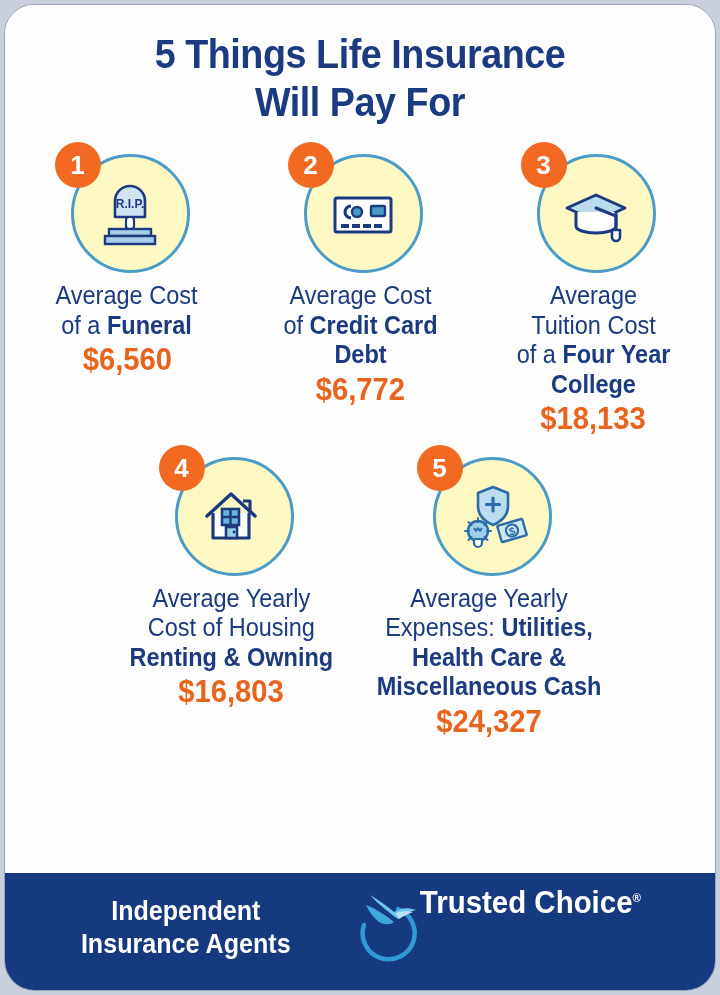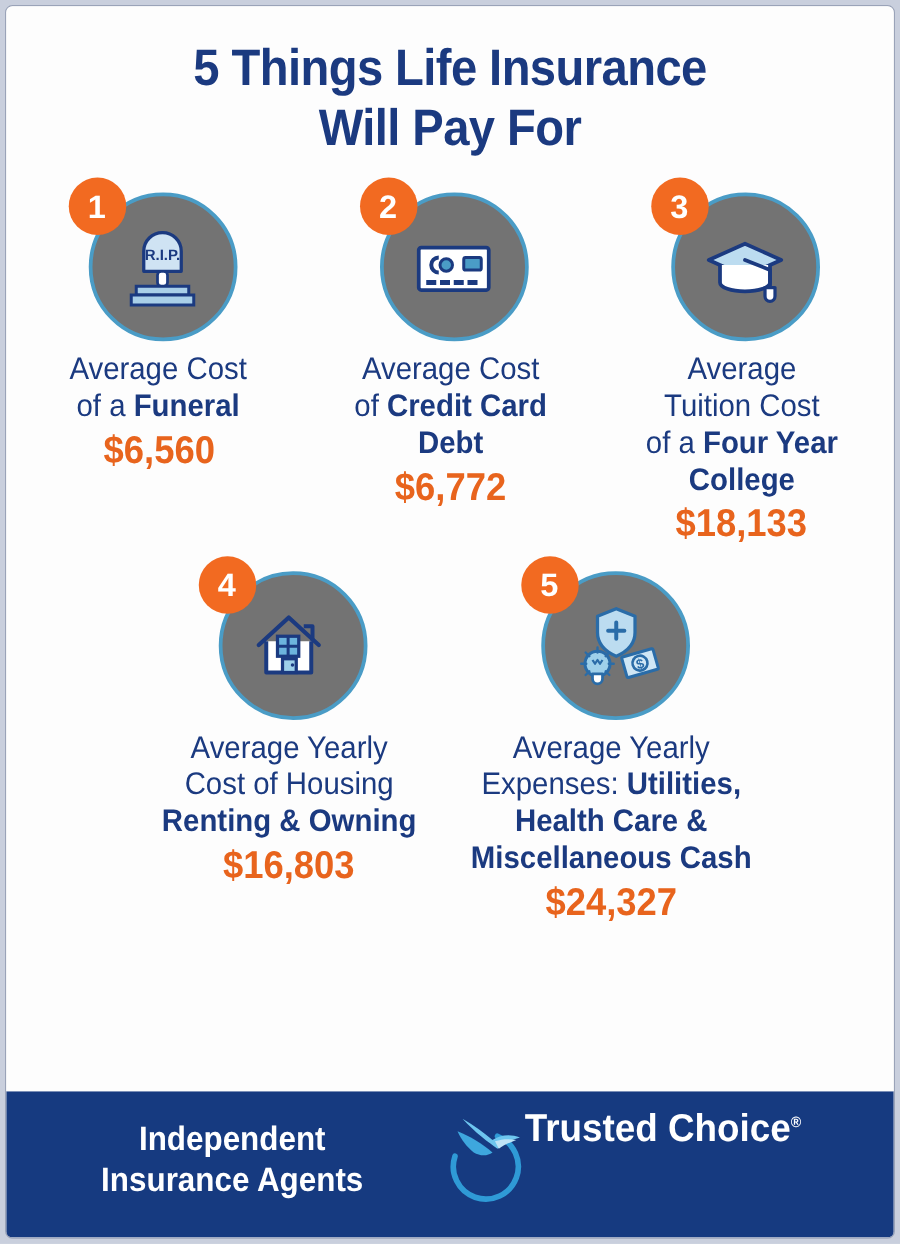--- a/index.html
+++ b/index.html
@@ -15,21 +15,21 @@
   }
 
   .card {
     position: absolute;
     left: 4px;
     top: 4px;
     width: 712px;
     height: 987px;
     background: #ffffff;
     border: 1px solid #9aa3b8;
-    border-radius: 6px;
+    border-radius: 30px;
     box-sizing: border-box;
     overflow: hidden;
     display: flex;
     flex-direction: column;
   }
 
   .body-area {
     flex: 1 1 auto;
     position: relative;
     background: #fdfdfd;
@@ -75,21 +75,21 @@
     height: 125px;
     margin-bottom: 8px;
   }
   .circle {
     position: absolute;
     left: 6px;
     top: 6px;
     width: 119px;
     height: 119px;
     border-radius: 50%;
-    background: #737373;
+    background: #fef9c3;
     border: 3px solid #4a9cc6;
     box-sizing: border-box;
     display: flex;
     align-items: center;
     justify-content: center;
   }
   .circle svg { display: block; }
 
   .badge {
     position: absolute;

